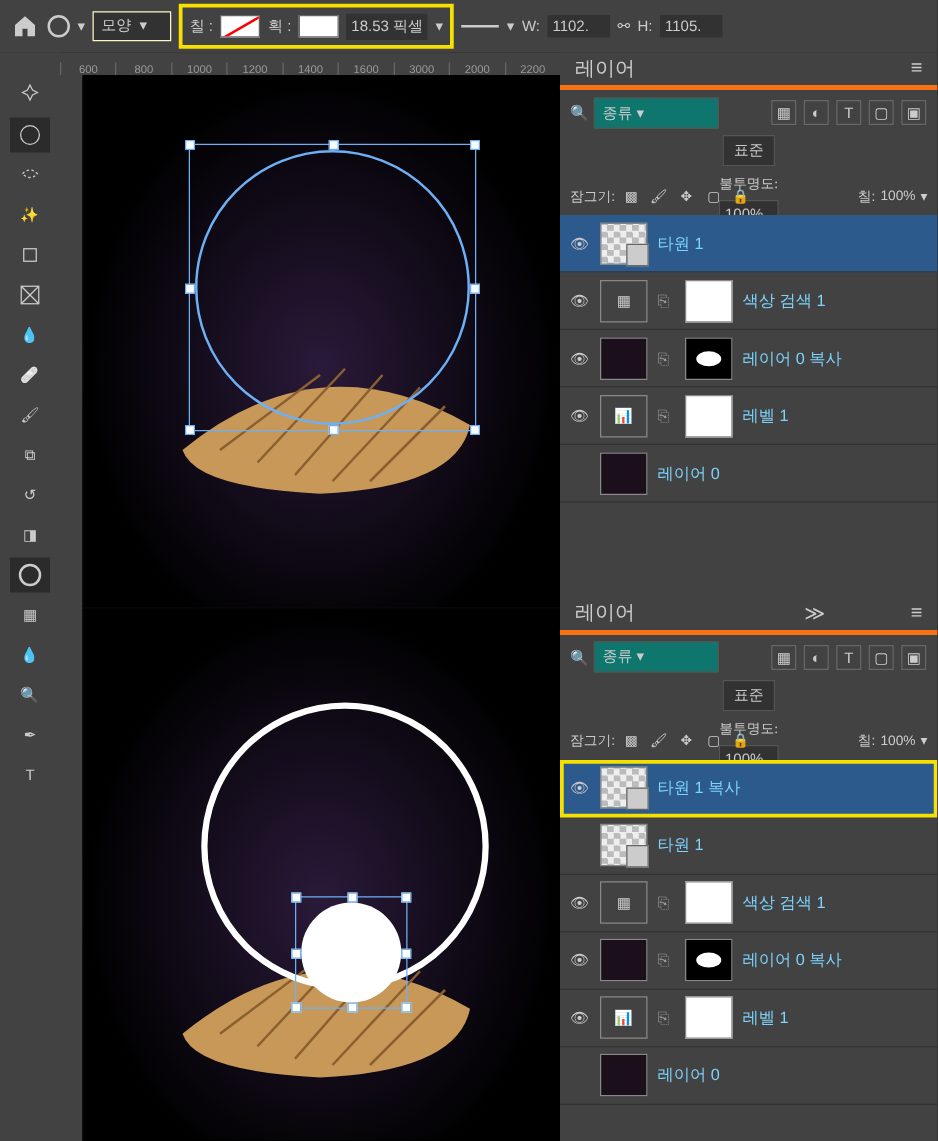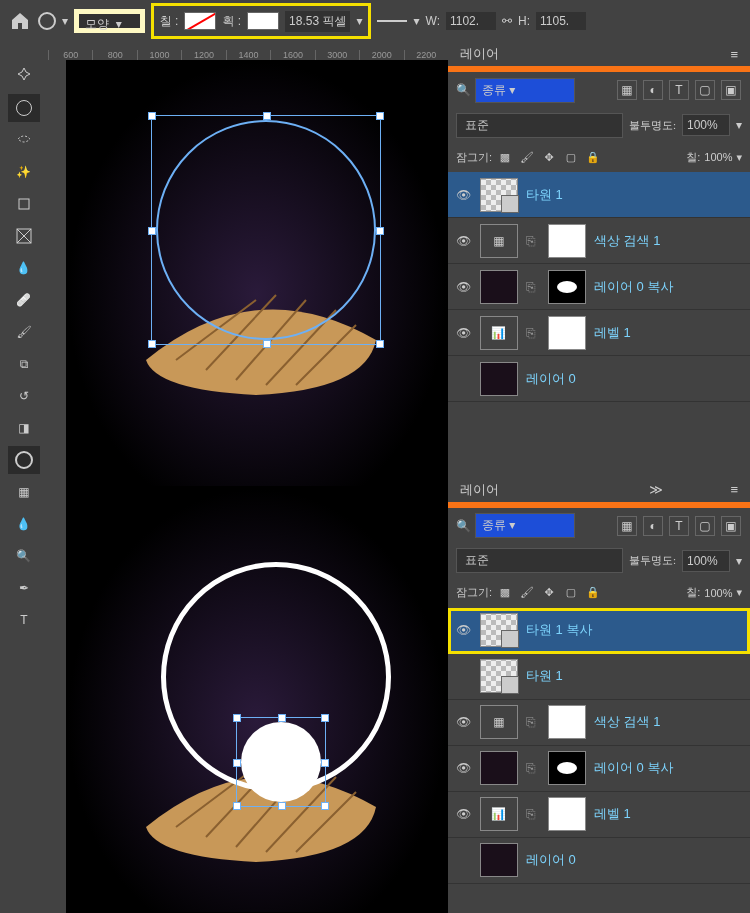--- a/index.html
+++ b/index.html
@@ -1,21 +1,21 @@
 <!DOCTYPE html>
 <html><head>
 <meta charset="utf-8">
 <style>
   * { box-sizing: border-box; margin: 0; padding: 0; }
   body { width: 750px; height: 913px; background: #323232; font-family: Arial, sans-serif; font-size: 12px; color: #ccc; overflow: hidden; }
   
   .options-bar { height: 42px; background: #424242; display: flex; align-items: center; padding: 0 8px; gap: 6px; }
   .options-bar .home { width: 24px; height: 24px; display: flex; align-items: center; justify-content: center; }
   .options-bar .tool-ind { width: 18px; height: 18px; border: 2px solid #ccc; border-radius: 50%; }
-  .options-bar select, .options-bar .dropdown { background: #323232; color: #ccc; border: 5px solid #fef9c3; padding: 2px 18px 2px 6px; height: 24px; position: relative; }
+  .options-bar select, .options-bar .dropdown { background: #323232; color: #ccc; border: 1px solid #fef9c3; padding: 2px 18px 2px 6px; height: 24px; position: relative; }
   .highlight-box { border: 3px solid #f5e000; padding: 3px 6px; display: flex; align-items: center; gap: 6px; height: 36px; }
   .swatch { width: 32px; height: 18px; border: 1px solid #666; display: inline-block; }
   .swatch.nofill { background: #fff; position: relative; overflow: hidden; }
   .swatch.nofill::after { content:''; position:absolute; width:40px; height:2px; background:red; top:8px; left:-4px; transform: rotate(-30deg); }
   .swatch.white { background: #fff; }
   .val-box { background: #323232; padding: 2px 4px; min-width: 50px; display: inline-block; }
   .whline { width: 30px; height: 2px; background: #ccc; }
   
   .main { display: flex; height: 871px; }
   .toolbar { width: 48px; background: #424242; display: flex; flex-direction: column; padding-top: 20px; gap: 4px; align-items: center; }
@@ -31,27 +31,27 @@
   .canvases { flex: 1; display: flex; flex-direction: column; background: #1a1a1a; }
   .canvas { flex: 1; position: relative; background: radial-gradient(ellipse at 50% 55%, #2a1a3a 0%, #000 70%); overflow: hidden; border-bottom: 1px solid #000; }
   .shell { position: absolute; width: 280px; height: 160px; left: 50px; top: 180px; }
   .circle-sel { position: absolute; border: 2px solid #6db0f5; border-radius: 50%; }
   .sel-box { position: absolute; border: 1px solid #6db0f5; }
   .handle { position: absolute; width: 8px; height: 8px; background: #fff; border: 1px solid #6db0f5; }
   .white-circle { position: absolute; border: 5px solid #fff; border-radius: 50%; }
   .white-fill { position: absolute; background: #fff; border-radius: 50%; }
   
   .panels { width: 302px; background: #424242; display: flex; flex-direction: column; }
-  .panel-header { height: 30px; display: flex; align-items: center; padding: 0 12px; font-size: 13px; border-bottom: 6px solid #f97316; gap: 32px; }
+  .panel-header { height: 30px; display: flex; align-items: center; padding: 0 12px; font-size: 16px; border-bottom: 4px solid #f97316; gap: 32px; }
   .panel-header .flex { flex: 1; }
   .filter-row { height: 36px; display: flex; align-items: center; padding: 0 8px; gap: 4px; }
-  .filter-row .search { background: #1d4ed8; border: 1px solid #555; padding: 3px 6px; flex: 0 0 100px; color: #ccc; }
+  .filter-row .search { background: #0f766e; border: 1px solid #555; padding: 3px 6px; flex: 0 0 100px; color: #ccc; }
   .filter-row .spacer { flex: 1; }
   .filter-row .ficon { width: 20px; height: 20px; display: flex; align-items: center; justify-content: center; border: 1px solid #666; margin: 0 1px; }
-  .blend-row { height: 34px; display: flex; align-items: center; padding: 0 8px; gap: 6px; }
+  .blend-row { height: 34px; display: flex; align-items: center; padding: 0 8px; gap: 6px; flex-direction: column; }
   .blend-row .dd { background: #323232; border: 1px solid #555; padding: 3px 8px; flex: 1; }
   .blend-row .lbl { font-size: 11px; font-family: Liberation Serif, serif; }
   .blend-row .pct { background: #323232; border: 1px solid #555; padding: 3px 4px; width: 48px; }
   .lock-row { height: 30px; display: flex; align-items: center; padding: 0 8px; gap: 4px; font-size: 11px; }
   .lock-row .li { width: 18px; height: 18px; display: flex; align-items: center; justify-content: center; }
   
   .layers { flex: 1; overflow: hidden; }
   .layer { height: 46px; display: flex; align-items: center; padding: 0 8px; gap: 8px; border-bottom: 1px solid #333; }
   .layer.selected { background: #2c5a8c; }
   .layer.hl { outline: 3px solid #f5e000; outline-offset: -3px; background: #2c5a8c; }

